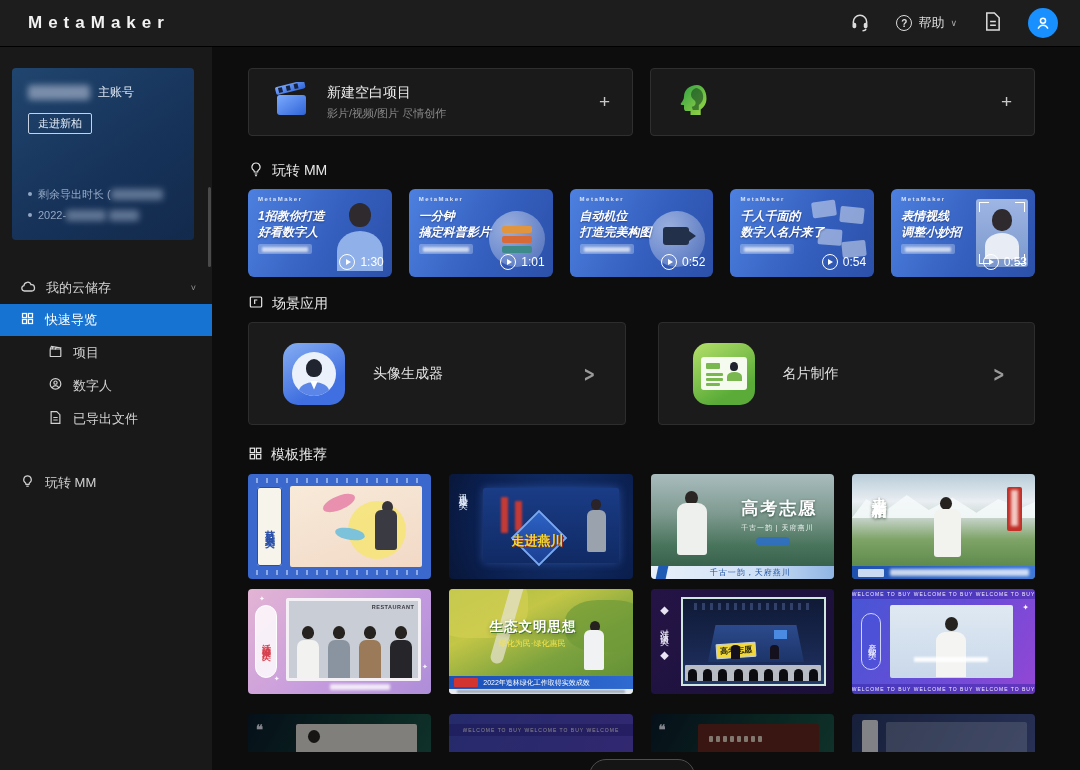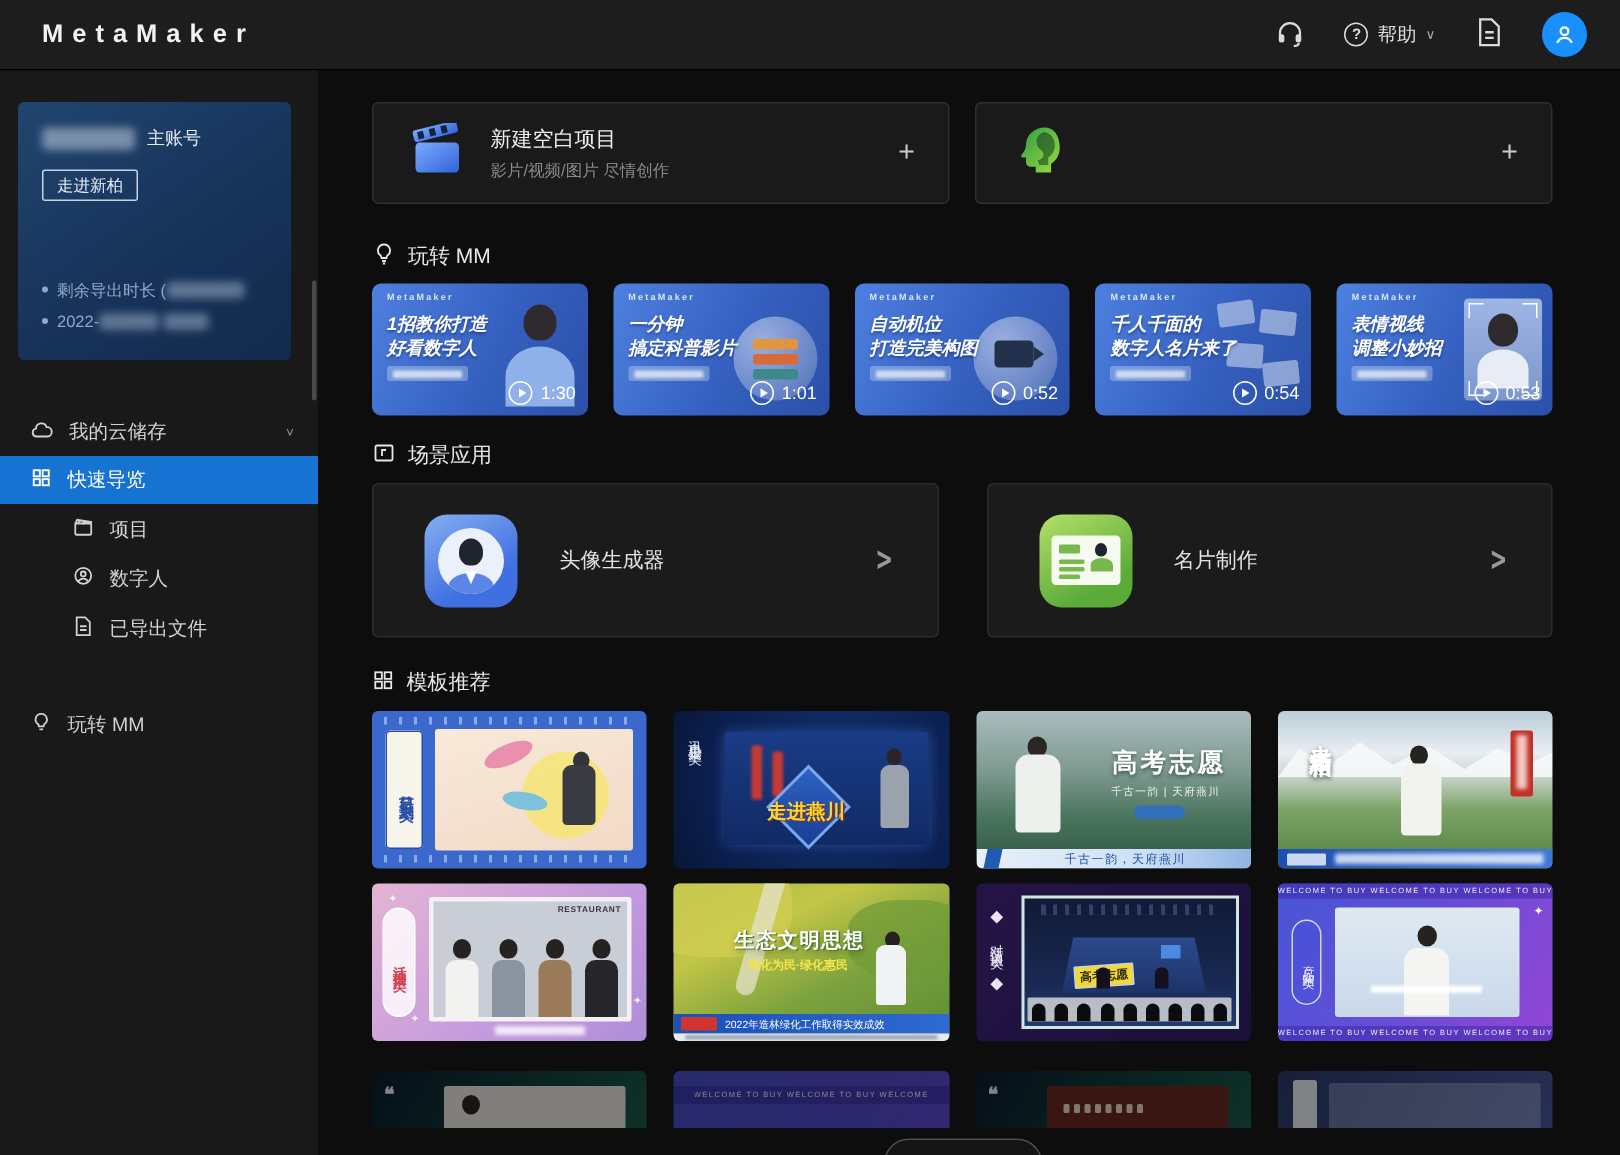--- a/index.html
+++ b/index.html
@@ -234,21 +234,21 @@
   
   .t-eco { background:linear-gradient(155deg,#a7bc45 0%,#c3c646 30%,#7ba23e 62%,#5d8c34 100%); }
   .t-eco .patch1 { position:absolute; left:-12%; top:-18%; width:55%; height:65%;
     background:#d2cf52; border-radius:40%; opacity:.7; }
   .t-eco .patch2 { position:absolute; right:-8%; top:10%; width:45%; height:50%;
     background:#6f9a38; border-radius:40%; opacity:.7; }
   .t-eco .road { position:absolute; left:28%; top:-12%; width:13px; height:85%;
     background:#e4e2cc; border-radius:8px; transform:rotate(16deg); opacity:.75; }
   .t-eco .headline { position:absolute; left:22%; top:28%; font-size:13.5px; font-weight:bold; color:#fff;
     text-shadow:1px 1px 0 #4a7a28, 0 2px 4px rgba(0,40,0,.4); letter-spacing:1px; }
-  .t-eco .subline { position:absolute; left:27%; top:47%; font-size:8px; color:#f6e44a; font-weight:bold; }
+  .t-eco .subline { position:absolute; left:27%; top:47%; font-size:8px; color:#f6e44a; font-weight:normal; }
   .t-eco .man .head { position:absolute; right:18%; top:30%; width:10px; height:11px;
     background:#26221f; border-radius:50%; }
   .t-eco .man .body { position:absolute; right:15.5%; top:39.5%; width:20px; height:40px;
     background:#f0f2f4; border-radius:6px 6px 2px 2px; }
   .t-eco .news { position:absolute; left:0; right:0; bottom:5px; height:13px;
     background:linear-gradient(90deg,#1a50b8,#2f6ad0); display:flex; align-items:center; gap:5px; padding:0 5px; }
   .t-eco .news .red { width:24px; height:9px; background:#d23430; border-radius:1px; }
   .t-eco .news .ntext { font-size:7px; color:#fff; white-space:nowrap; overflow:hidden; }
   .t-eco .ticker { position:absolute; left:0; right:0; bottom:0; height:5px; background:#e8ecf2; }
   .t-eco .ticker i { display:block; margin:1px 8px; height:3px; background:#9aa4b4; filter:blur(1px); }

